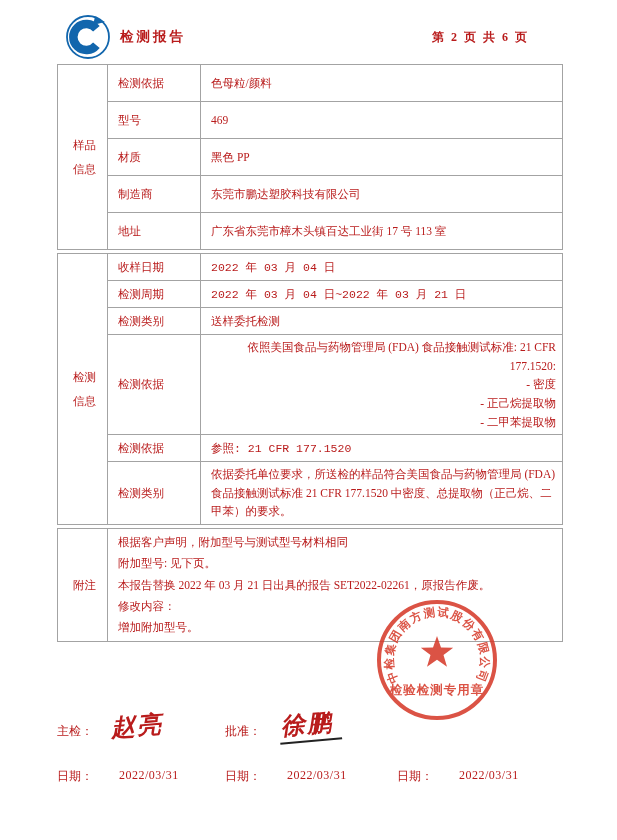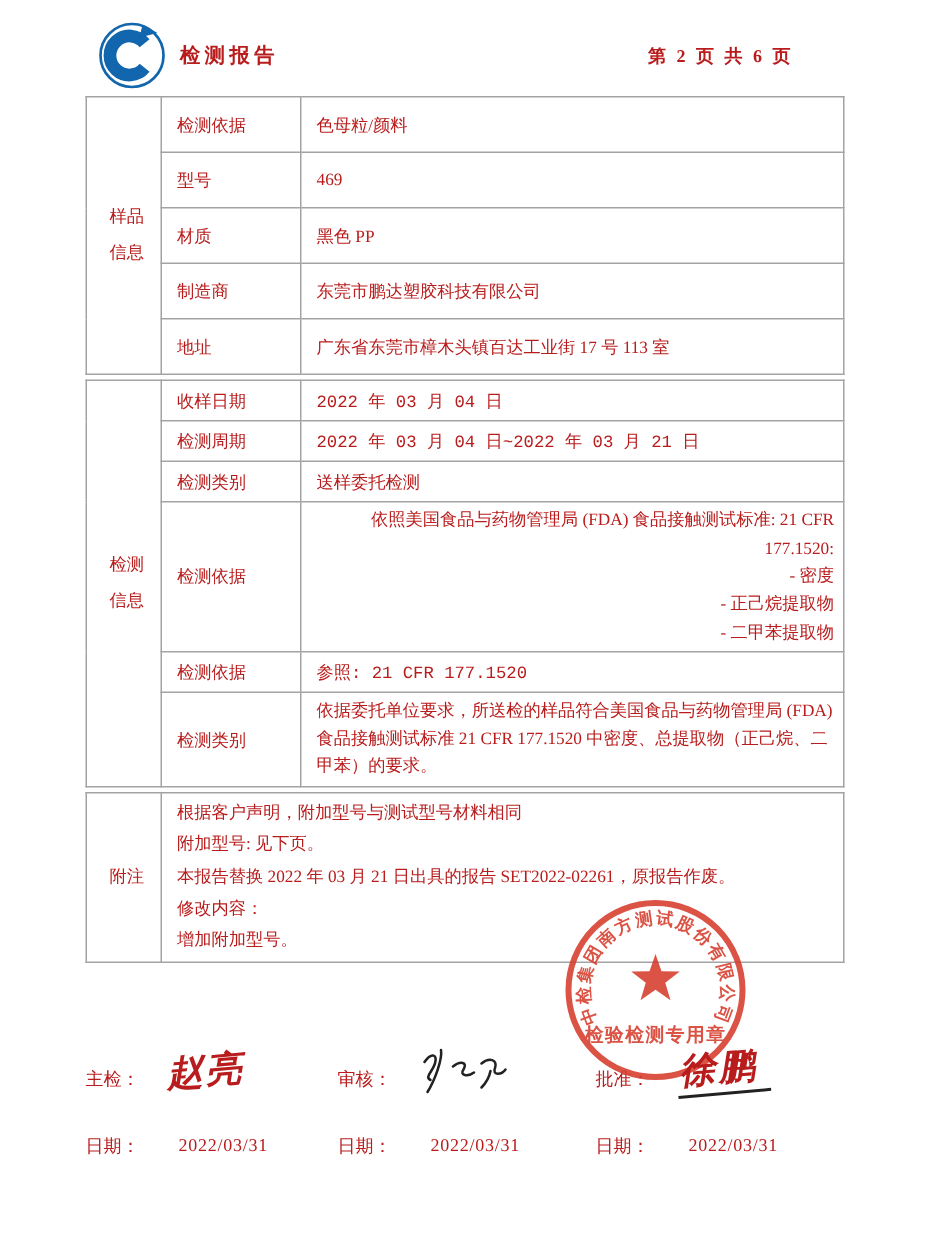--- a/index.html
+++ b/index.html
@@ -22,21 +22,21 @@
   td.group { text-align:center; white-space:pre-line; line-height:2.1; padding:3px 2px; }
   td.lbl { padding-left:6px; }
   .sec-33 td { height:30px; }
   .sec-test td.h24 { height:20px;font-family:Liberation Mono, monospace; }
   td.pre { white-space:pre-line; line-height:1.62; padding-top:5px; padding-bottom:5px;text-align:right; }
   td.wrap { line-height:1.62; padding-top:5px; padding-bottom:5px; }
   td.notes-cell { white-space:pre-line; line-height:1.85; padding:5px 10px 7px 10px; vertical-align:top; }
   
   .stamp { position:absolute; left:372px; top:594px; width:130px; height:132px; opacity:.87; pointer-events:none; }
   
-  .sig-row { display:grid; grid-template-columns:168px 172px 166px; margin:48px 57px 0 57px; align-items:end; height:42px; }
+  .sig-row { display:grid; grid-template-columns:168px 172px 166px; margin:60px 57px 0 57px; align-items:end; height:42px; }
   .sig-cell { display:flex; align-items:flex-end; }
   .sig-label { font-size:12px; padding-bottom:4px; white-space:nowrap; }
   .sig-name { font-size:24px; font-weight:bold; font-style:italic; margin-left:18px;
               transform:rotate(-5deg) translateY(-2px); letter-spacing:2px; display:inline-block; }
   .sig-name.underlined { border-bottom:2px solid #222; padding:0 8px 0 2px; }
   .sig-scribble { margin-left:16px; }
   
   .date-row { display:grid; grid-template-columns:168px 172px 166px; margin:24px 57px 0 57px; font-size:12px; }
   .date-cell { display:flex; }
   .date-val { margin-left:26px; letter-spacing:.5px; }
@@ -160,32 +160,20 @@
     <polygon fill="#d63a2a" points="65,41 61,52.5 48.8,52.7 58.5,60.1 55,71.8 65,64.8 75,71.8 71.5,60.1 81.2,52.7 69,52.5"></polygon>
     <text x="65" y="99" text-anchor="middle" font-size="12.5" font-weight="bold" fill="#d63a2a" letter-spacing="1" font-family="Liberation Serif,serif">检验检测专用章</text>
   </svg>
 
   <div class="sig-row">
     <div class="sig-cell">
       <span class="sig-label">主检：</span>
       <span class="sig-name">赵亮</span>
     </div>
     <div class="sig-cell">
-      <span class="sig-label">审核：</span>
-      <svg class="sig-scribble" width="66" height="36" viewBox="0 0 66 36">
-        <g fill="none" stroke="#222" stroke-width="1.7" stroke-linecap="round">
-          <path d="M6 12 C10 6 15 6 13 13 C11 19 6 22 10 24"></path>
-          <path d="M17 4 C18 10 13 24 8 32"></path>
-          <path d="M25 15 C30 11 35 12 32 17 C29 21 35 22 39 19"></path>
-          <path d="M44 13 C49 9 55 10 53 16 C51 21 57 21 60 17"></path>
-          <path d="M50 18 C49 23 46 27 44 29"></path>
-        </g>
-      </svg>
-    </div>
-    <div class="sig-cell">
       <span class="sig-label">批准：</span>
       <span class="sig-name underlined">徐鹏</span>
     </div>
   </div>
 
   <div class="date-row">
     <div class="date-cell">
       <span>日期：</span>
       <span class="date-val">2022/03/31</span>
     </div>

